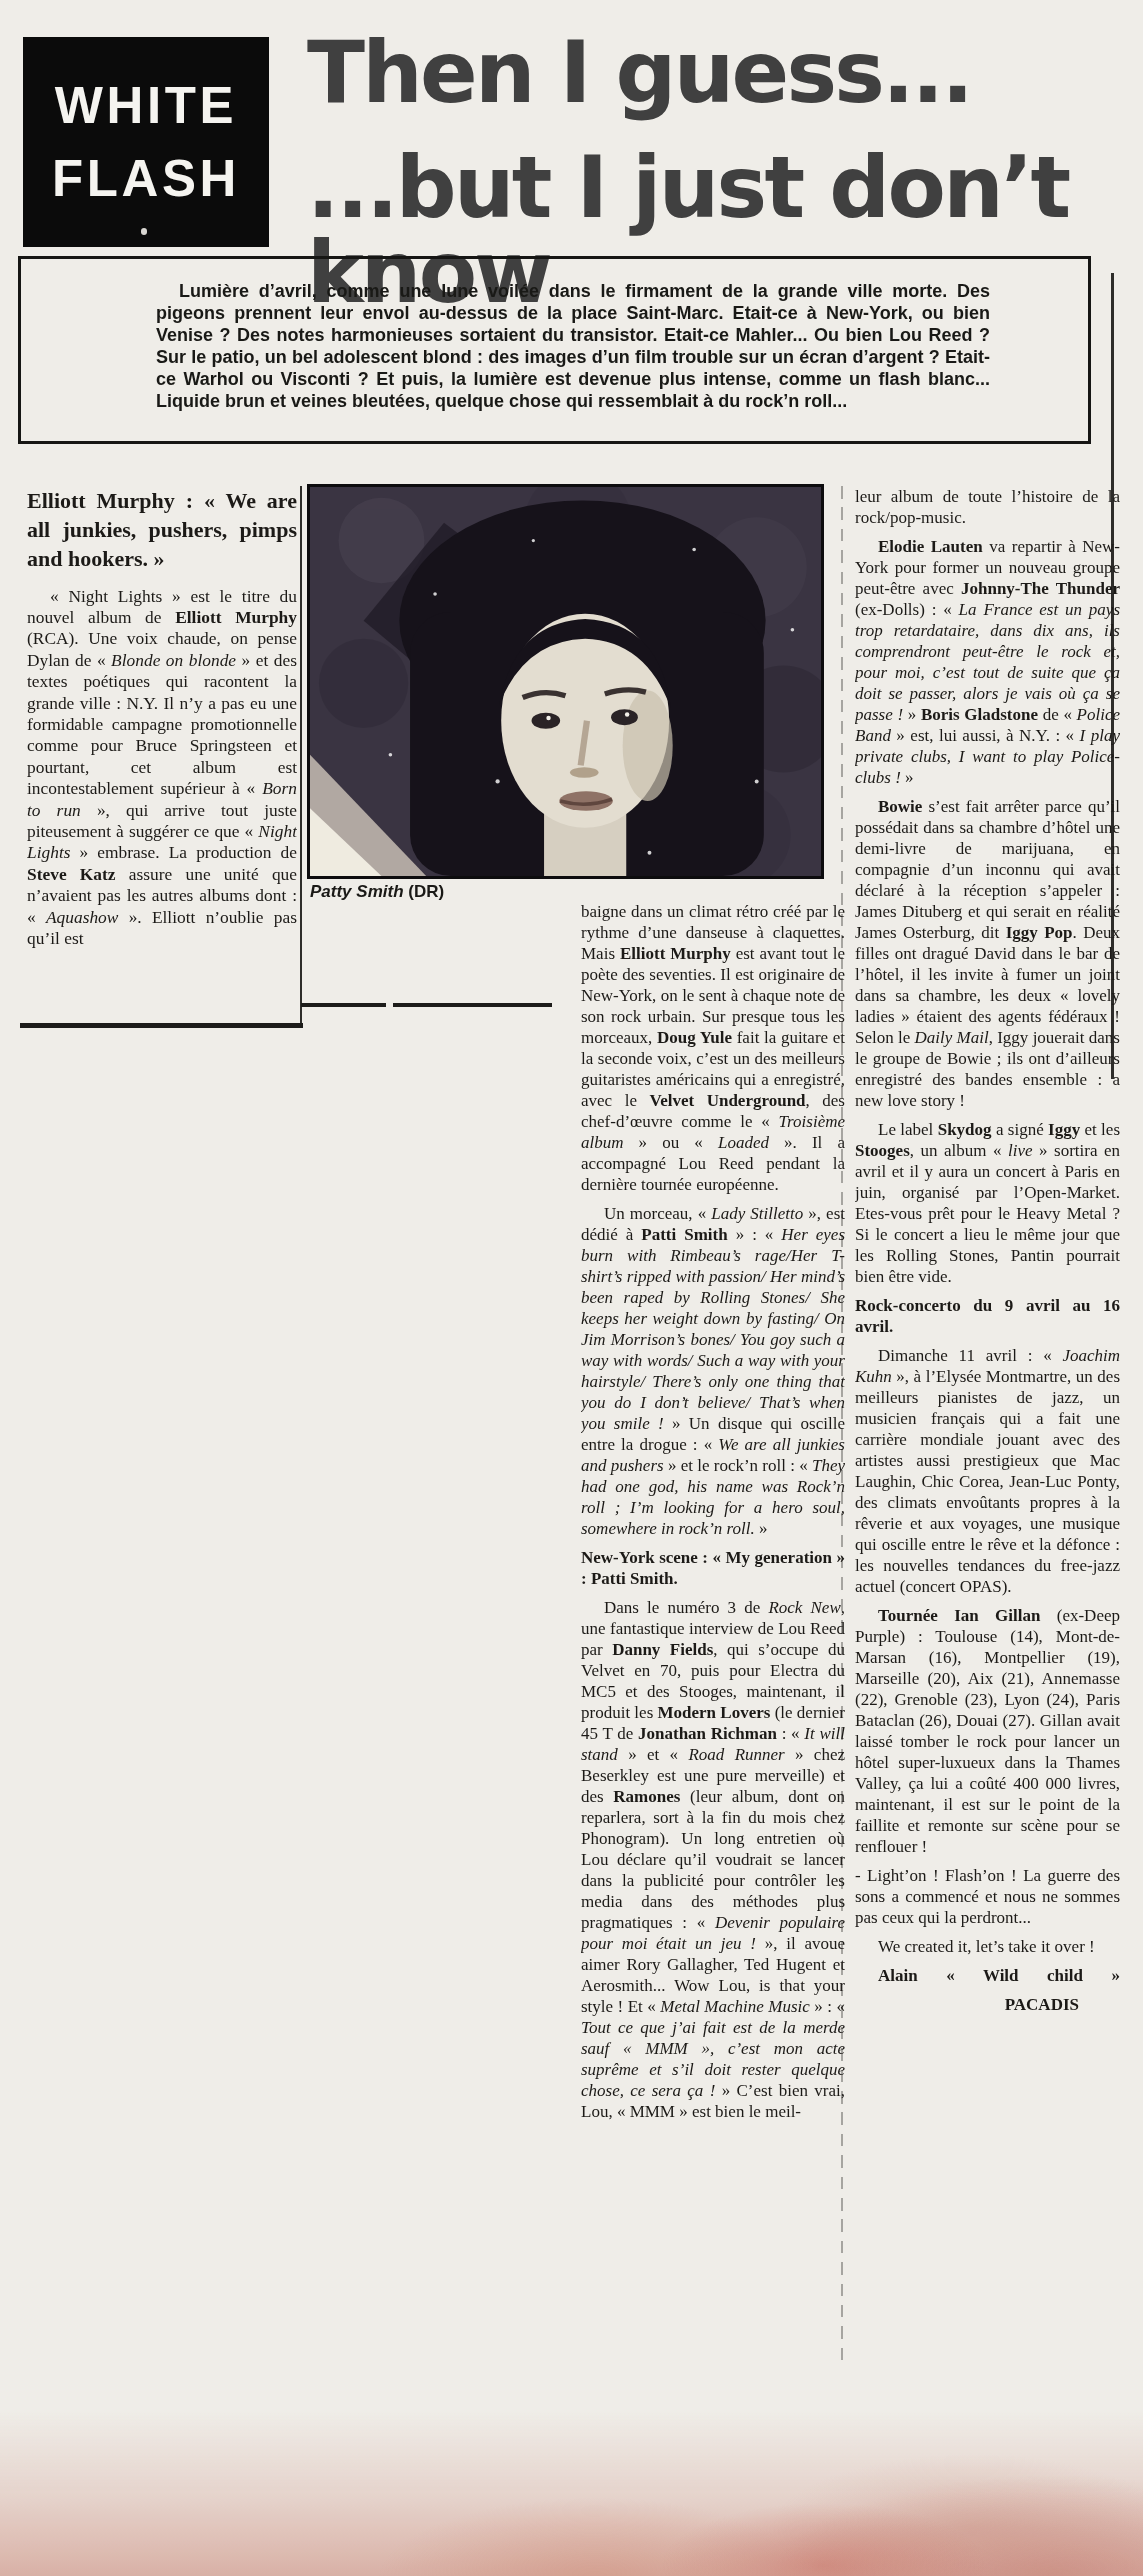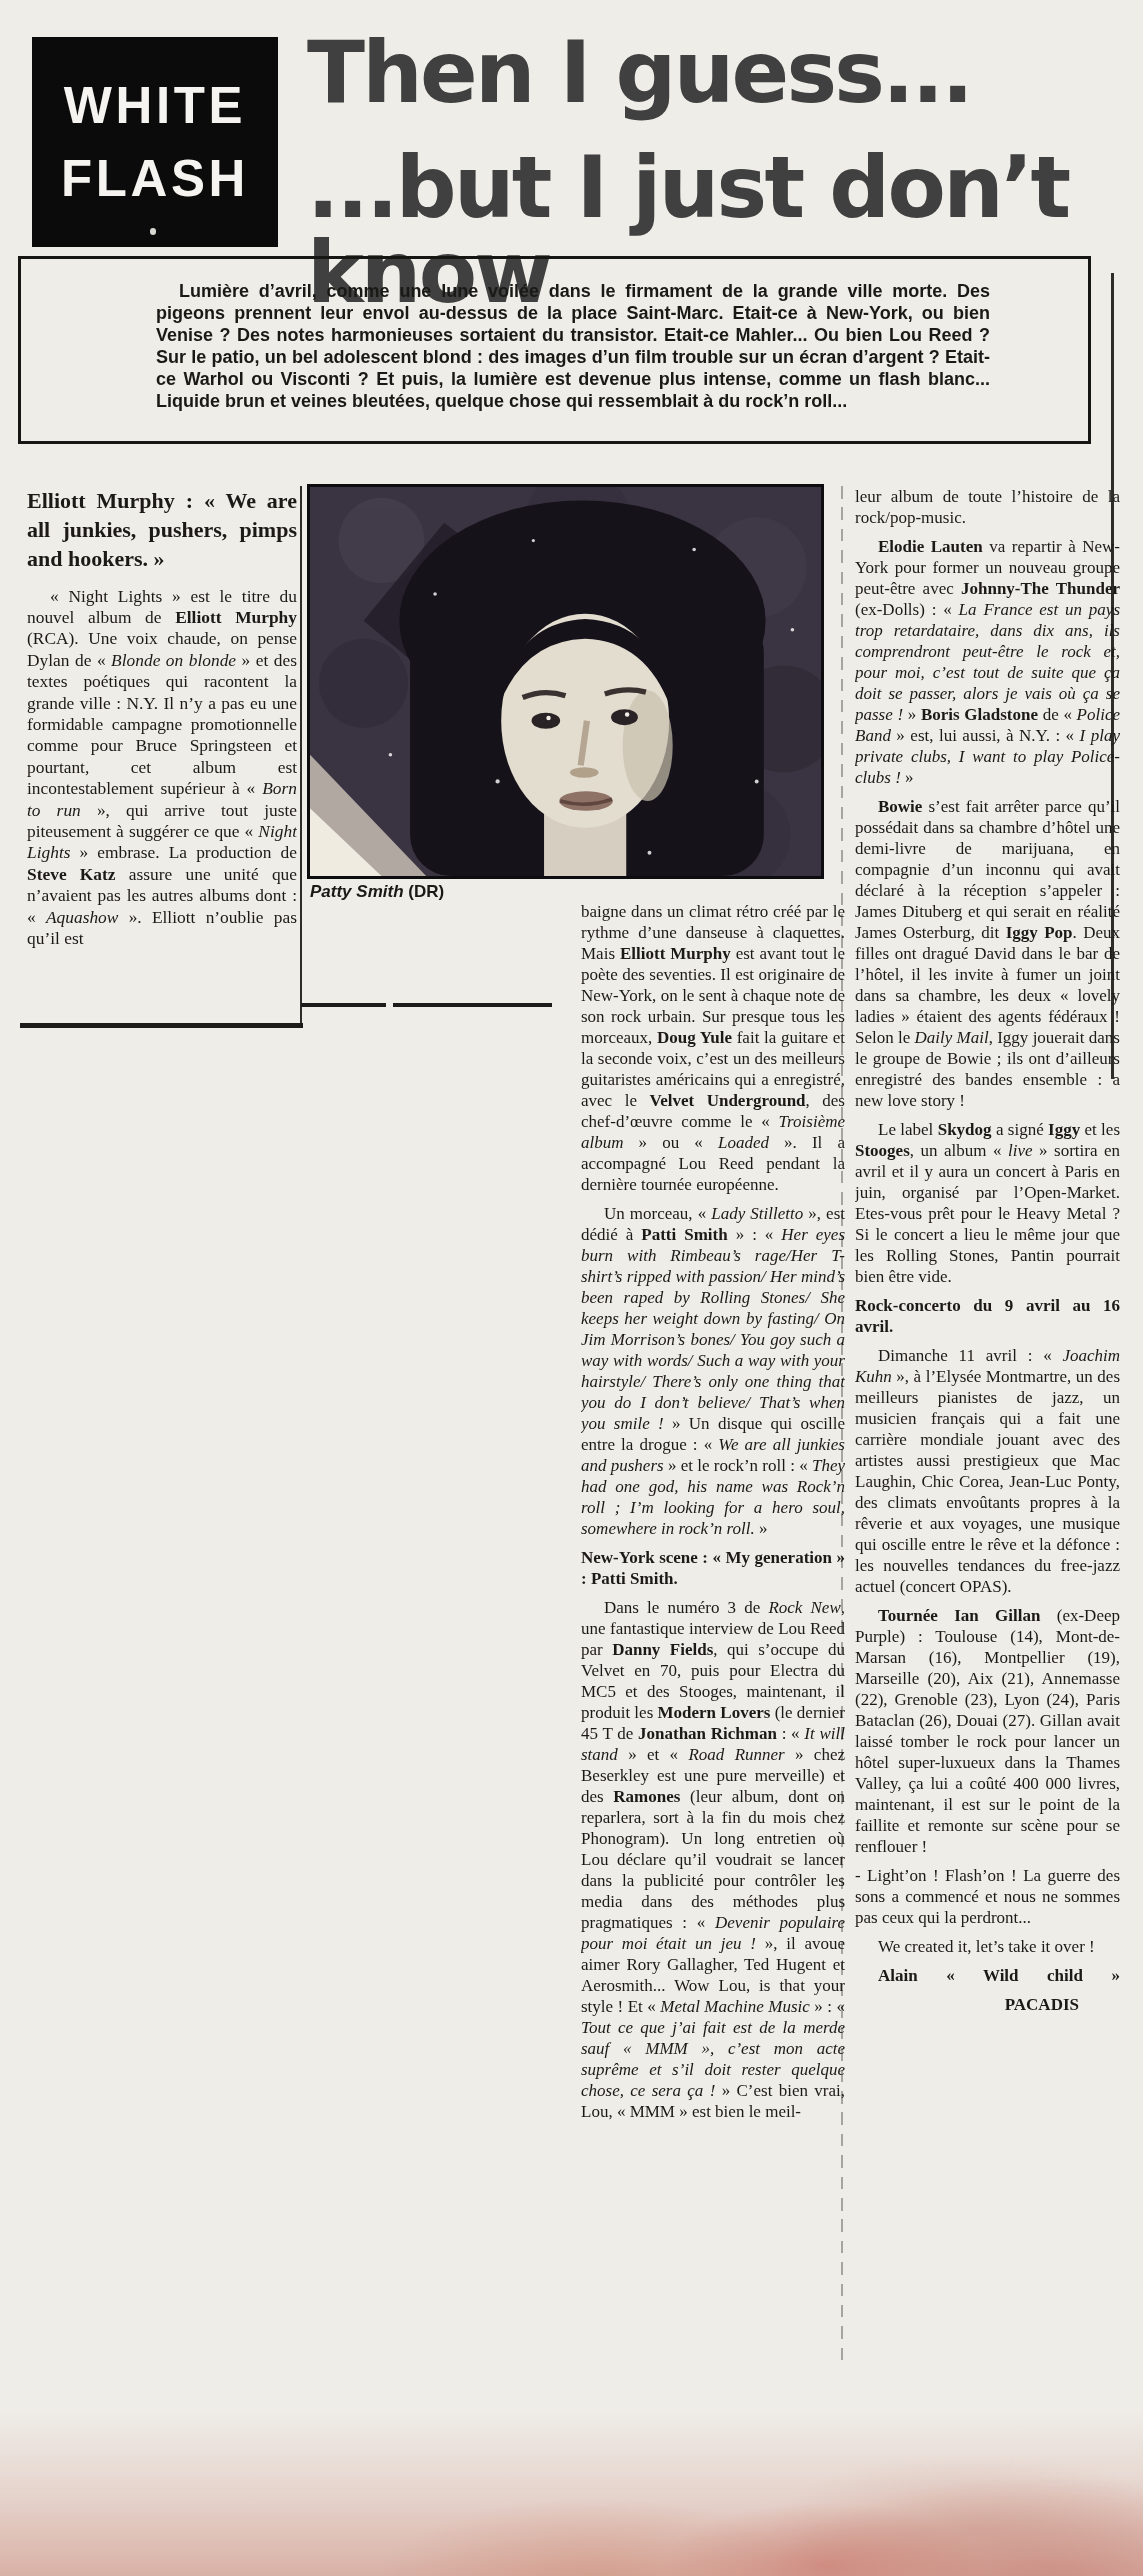--- a/index.html
+++ b/index.html
@@ -4,21 +4,21 @@
 <title>Newspaper scan</title>
 <style>
   :root{
     --paper:#efede8; --ink:#1c1a17; --rule:#2e2d2a; --stain_pink:#d98f82;
     --photo_bg:#3a3442; --box_bg:#0b0b0b; --box_text:#f5f4f0;
   }
   html,body{margin:0;padding:0;background:#888;}
   .page{position:relative;width:1144px;height:2576px;background:var(--paper);
         overflow:hidden;font-family:"Liberation Serif",serif;color:var(--ink);}
   
-  .wf-box{position:absolute;left:32px;top:37px;width:246px;height:210px;background:var(--box_bg);
+  .wf-box{position:absolute;left:23px;top:37px;width:246px;height:210px;background:var(--box_bg);
           display:flex;flex-direction:column;justify-content:center;align-items:center;gap:21.4px;}
   .wf-line{color:var(--box_text);font-family:"Liberation Sans",sans-serif;font-weight:bold;
            font-size:51px;letter-spacing:3.6px;line-height:1;}
   .wf-dot{position:absolute;left:118px;bottom:12.5px;width:6.2px;height:6.2px;border-radius:50%;
           background:#efede8;opacity:.9;}
   .headline{position:absolute;left:307px;top:30px;margin:0;font-family:"DejaVu Sans",sans-serif;
             font-weight:bold;color:#404040;letter-spacing:-2.7px;}
   .headline .hl1{font-size:85px;line-height:1.0;}
   .headline .hl2{font-size:85px;line-height:1.0;margin-top:30px;}
   

